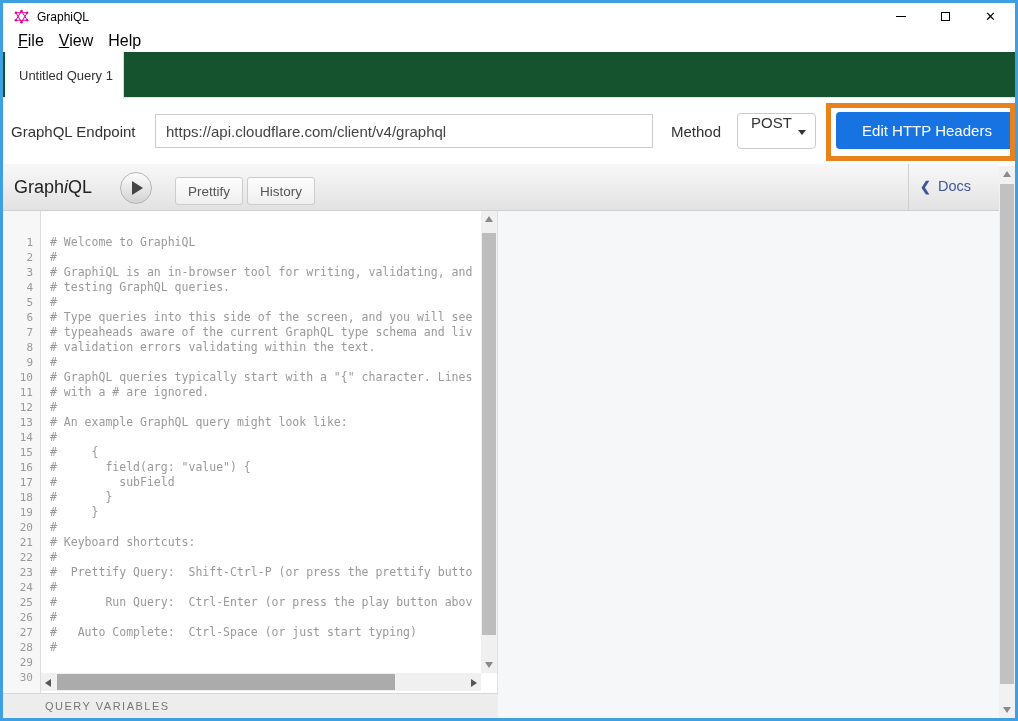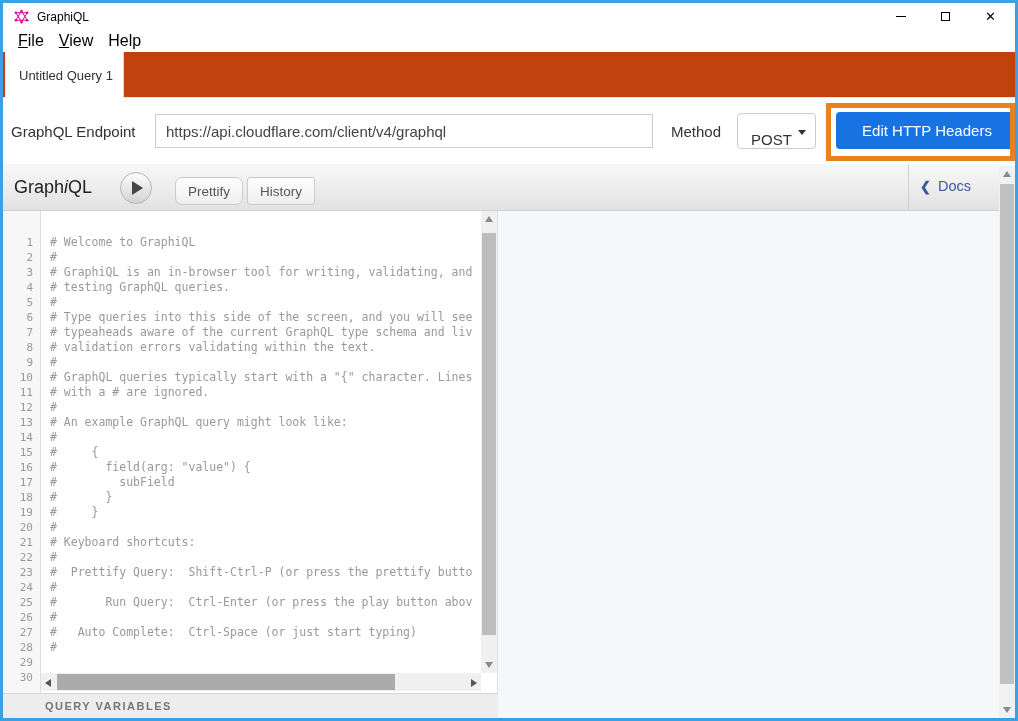--- a/index.html
+++ b/index.html
@@ -19,36 +19,36 @@
   .max-glyph { width:9px; height:9px; border:1px solid #000; display:block; }
   .close-glyph { font-size:13px; color:#000; line-height:1; }
 
   
   .menubar { position:absolute; left:0; top:27px; width:1012px; height:22px; background:#fff;
              display:flex; align-items:center; padding-left:9px; font-size:16px; color:#000; }
   .menu-item { padding:2px 6px; margin-right:3px; }
   .accel { text-decoration:underline; }
 
   
-  .tabbar { position:absolute; left:0; top:49px; width:1012px; height:46px; background:#c2410c;
+  .tabbar { position:absolute; left:0; top:49px; width:1012px; height:46px; background:#14532d;
             border-bottom:1px solid #e6e6e6; }
   .tab-active { position:absolute; left:2px; top:0; width:119px; height:46px; background:#fff;
                 border-right:1px solid #d8d8d8; border-left:1px solid #eeeeee;
                 display:flex; align-items:center; padding-left:13px; font-size:13px; color:#333; }
 
   
   .endpoint-row { position:absolute; left:0; top:95px; width:1012px; height:66px; background:#fff; }
   .ep-label { position:absolute; left:8px; top:25px; font-size:15px; color:#333; }
   .url-input { position:absolute; left:152px; top:16px; width:498px; height:34px;
                border:1px solid #ccc; border-radius:0; font-size:15px; color:#444;
                padding:0 10px; font-family:inherit; outline:none; background:#fff; }
   .method-label { position:absolute; left:668px; top:25px; font-size:15px; color:#333; }
   .method-select { position:absolute; left:734px; top:15px; width:79px; height:36px;
                    border:1px solid #ccc; border-radius:4px; background:#fff;
-                   display:flex; align-items:flex-end; padding-left:13px; font-size:15px; color:#333;
+                   display:flex; align-items:flex-start; padding-left:13px; font-size:15px; color:#333;
                    cursor:default; }
   .caret-down { position:absolute; right:9px; top:16px; width:0; height:0;
                 border-left:4px solid transparent; border-right:4px solid transparent;
                 border-top:5px solid #333; }
   .headers-btn { position:absolute; left:833px; top:14px; width:182px; height:37px;
                  background:#1673E1; border:none; border-radius:4px; color:#fff;
                  font-size:15px; font-family:inherit; cursor:pointer; }
   .annotation { position:absolute; left:823px; top:100px; width:189px; height:58px;
                 border:5px solid #E8821C; pointer-events:none; z-index:10; }
 
@@ -58,21 +58,21 @@
   .gq-logo { position:absolute; left:11px; top:13px; font-size:18px; color:#222; }
   .gq-logo em { font-style:italic; }
   .exec-btn { position:absolute; left:117px; top:8px; width:32px; height:32px; border-radius:17px;
               background:linear-gradient(#fdfdfd,#d2d2d2); border:1px solid #b5b5b5;
               display:flex; align-items:center; justify-content:center; cursor:pointer; }
   .play-tri { width:0; height:0; border-top:7px solid transparent; border-bottom:7px solid transparent;
               border-left:11px solid #444; margin-left:3px; }
   .tb-btn { position:absolute; top:13px; height:28px; background:linear-gradient(#fdfdfd,#efefef);
             border:1px solid #ccc; border-radius:3px; font-size:13.5px; color:#555;
             font-family:inherit; padding:0 12px; cursor:pointer; }
-  .btn-prettify { left:172px;border-radius:7px; }
+  .btn-prettify { left:172px; }
   .btn-history { left:244px; }
   .docs-sep { position:absolute; left:905px; top:0; width:1px; height:46px; background:#d0d0d0; }
   .docs-btn { position:absolute; left:917px; top:14px; display:flex; align-items:center; gap:7px;
               color:#3B5998; font-size:14.5px; cursor:pointer; }
   .docs-chevron { font-weight:bold; font-size:13px; }
 
   
   .content { position:absolute; left:0; top:208px; width:996px; height:482px; background:#fff; }
   .editor-pane { position:absolute; left:0; top:0; width:495px; height:482px;
                  border-right:1px solid #e0e0e0; }
@@ -99,21 +99,21 @@
              border-left:6px solid #555; }
 
   
   .eh-scroll { position:absolute; left:38px; top:462px; width:440px; height:18px; background:#f0f0f0; }
   .eh-thumb { position:absolute; left:16px; top:1px; width:338px; height:16px; background:#ababab; }
 
   
   .qv-bar { position:absolute; left:0; top:690px; width:495px; height:25px; background:#ededed;
             border-top:1px solid #d7d7d7; display:flex; align-items:center; padding-left:42px;
             cursor:row-resize; }
-  .qv-label { font-size:11px; font-weight:bold; letter-spacing:1.5px; color:#767676; }
+  .qv-label { font-size:11px; font-weight:normal; letter-spacing:1.5px; color:#767676; }
 
   
   .result-pane { position:absolute; left:495px; top:208px; width:501px; height:507px; background:#f6f7f8; }
 
   
   .win-scroll { position:absolute; left:996px; top:163px; width:16px; height:552px; background:#f1f1f1; }
   .ws-thumb { position:absolute; left:1px; top:18px; width:14px; height:500px; background:#c1c1c1; }
 </style>
 </head>
 <body>

